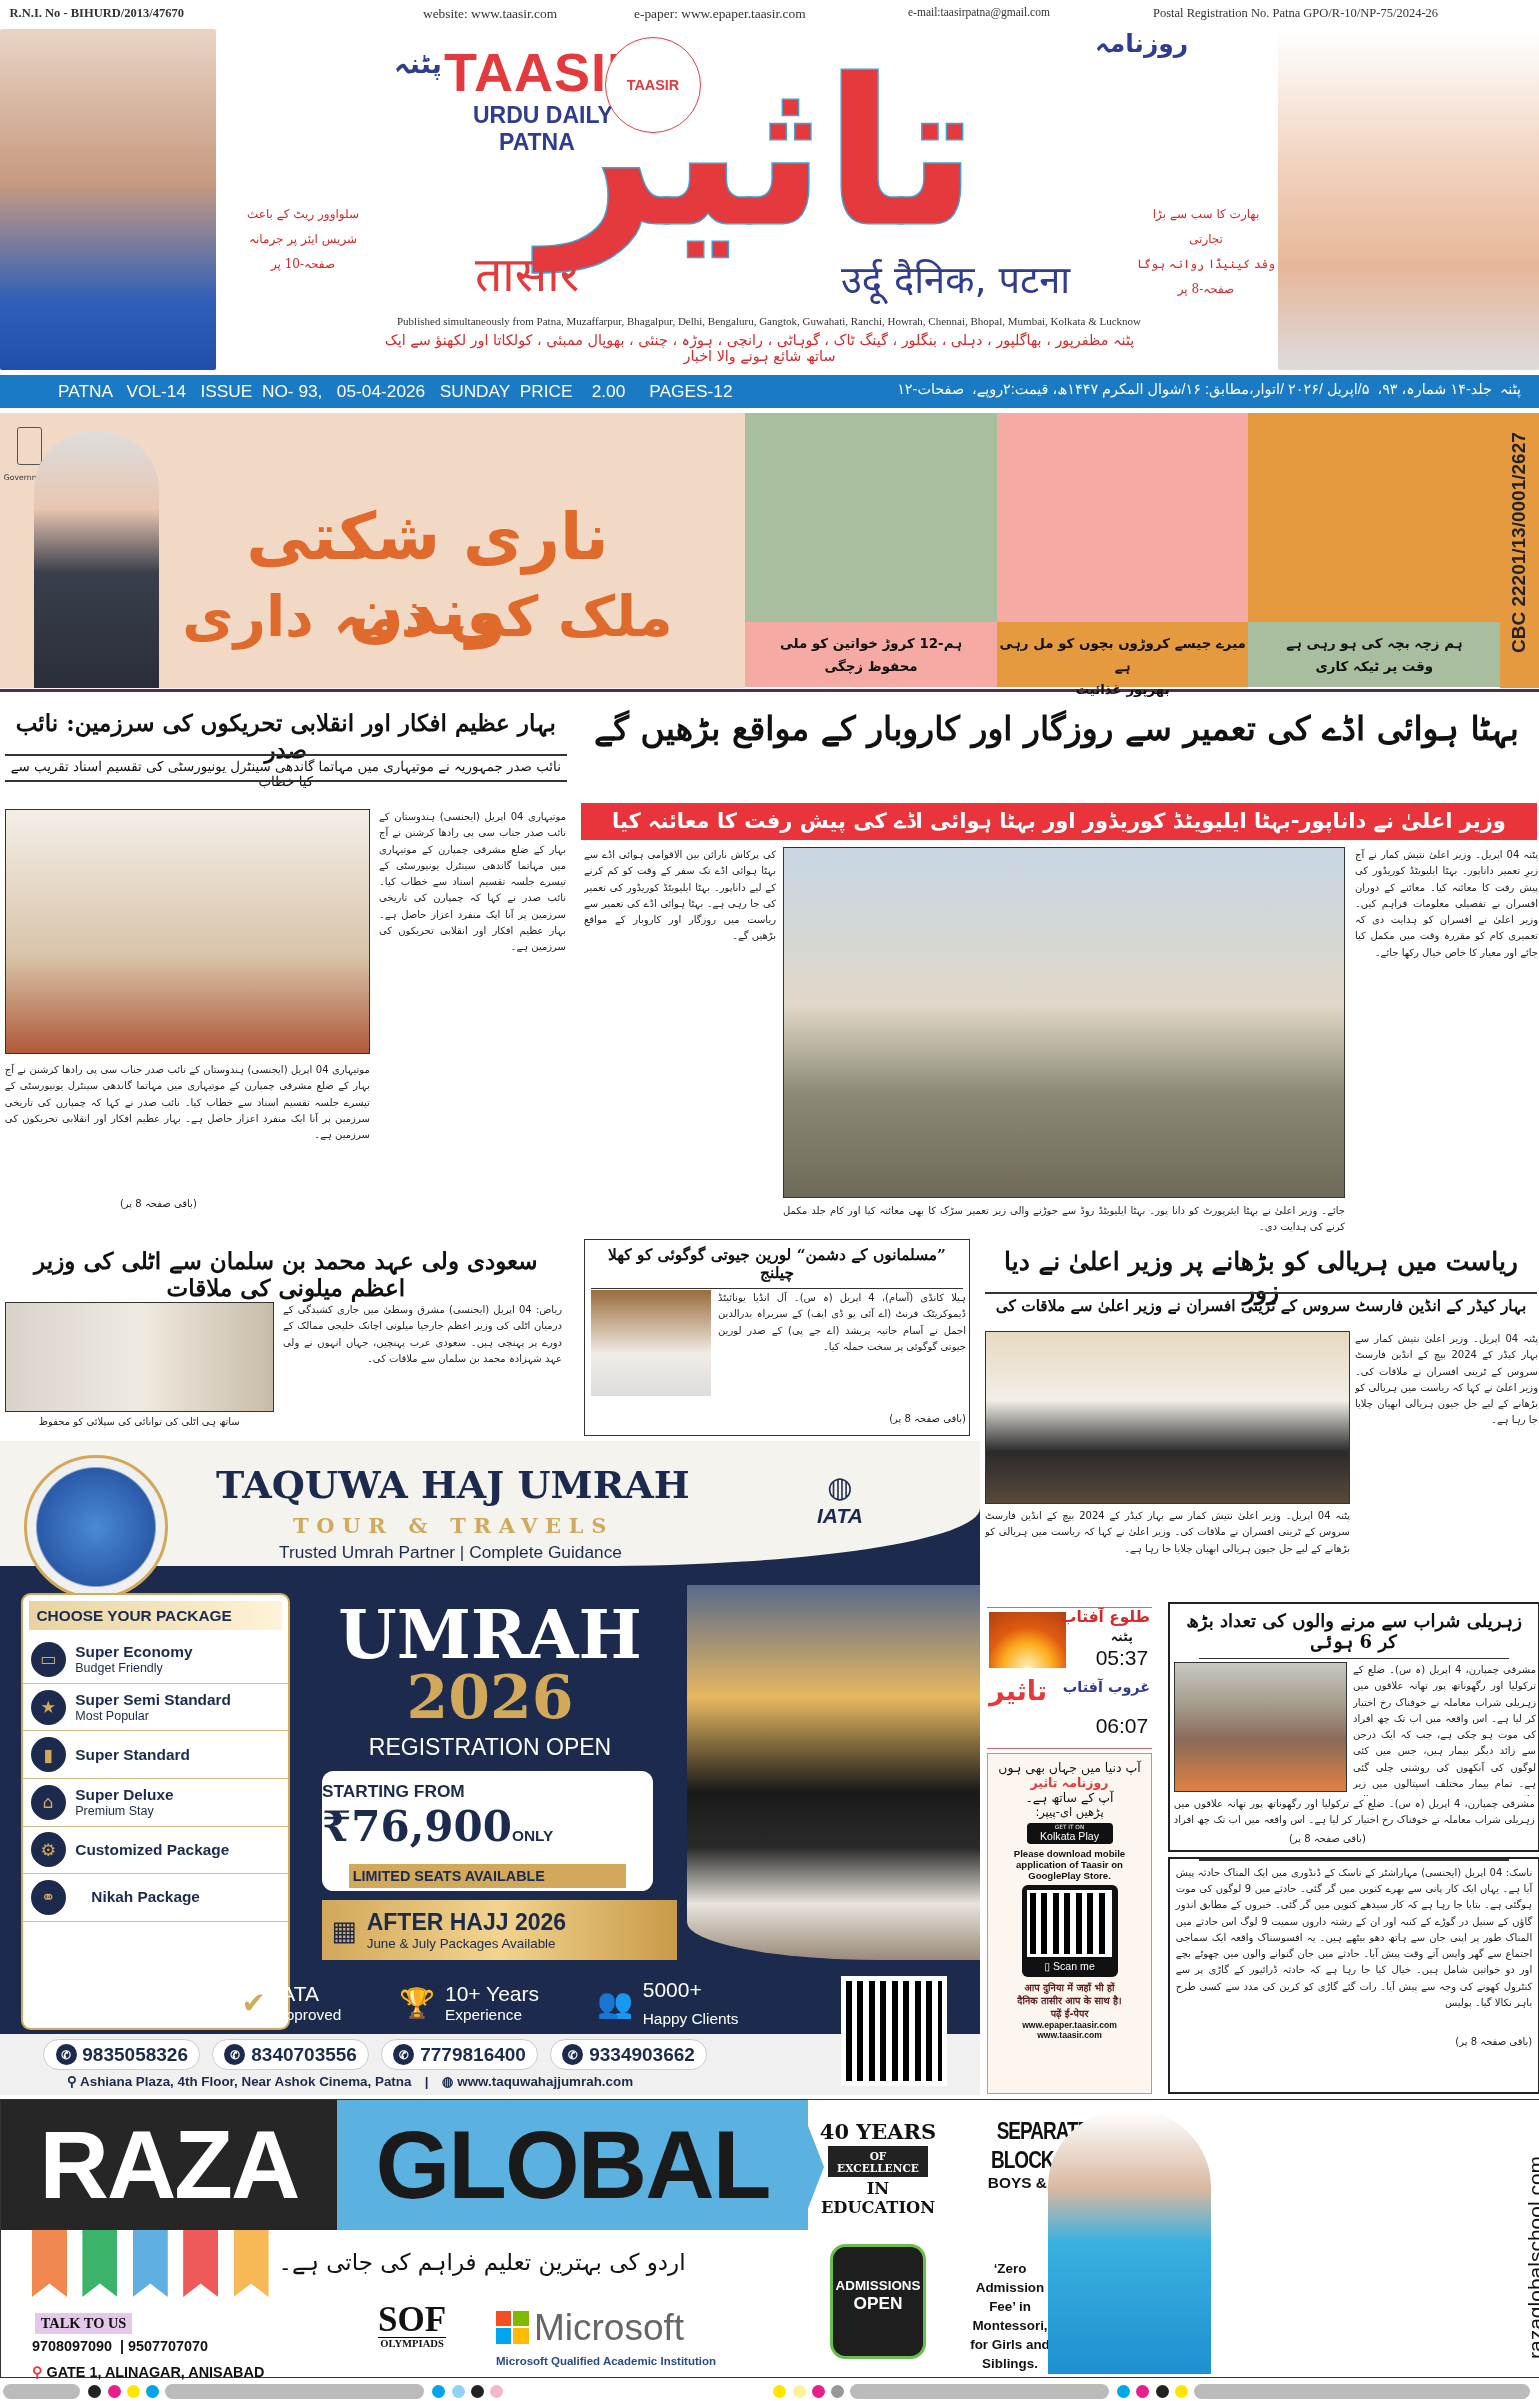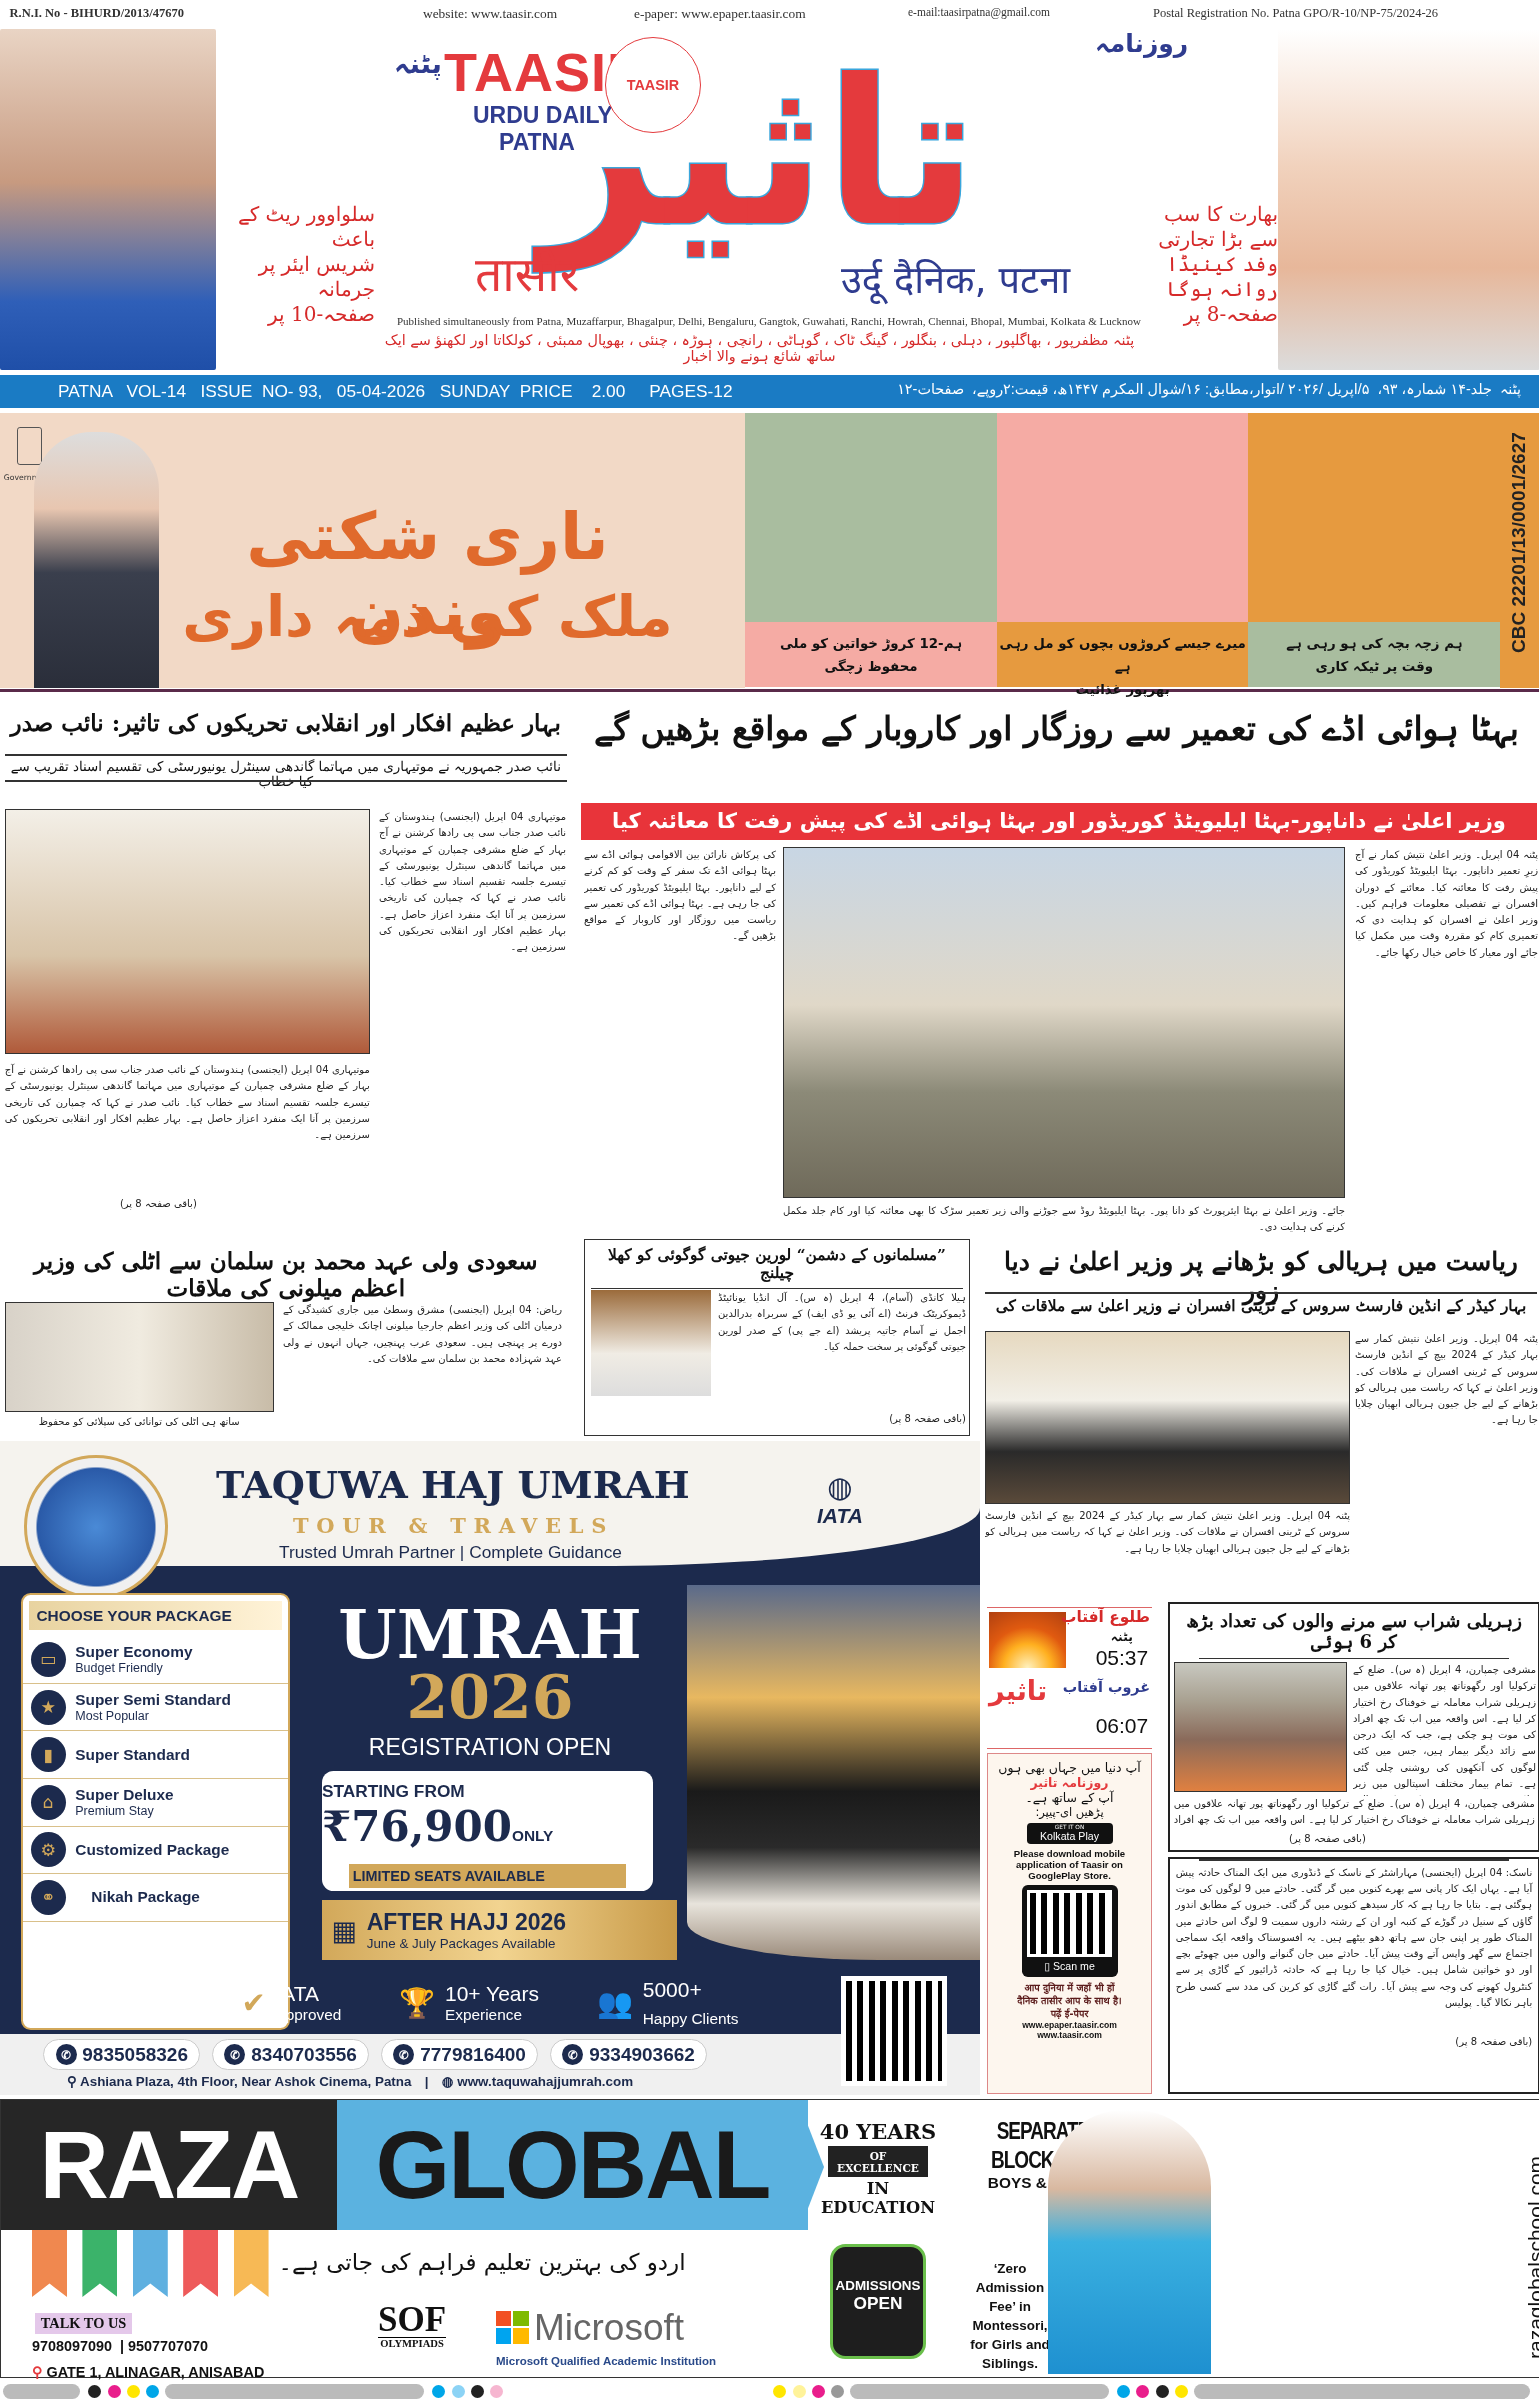--- a/index.html
+++ b/index.html
@@ -3,21 +3,21 @@
 <meta charset="utf-8">
 <style>
 *{box-sizing:border-box;margin:0;padding:0}
 body{width:1540px;height:2402px;background:#fff;font-family:"DejaVu Sans",sans-serif;position:relative;overflow:hidden;color:#111}
 .abs{position:absolute}
 .rtl{direction:rtl;text-align:right}
 .topbar{left:0;top:0;width:1540px;height:27px;font-family:"Liberation Serif",serif;font-size:13.4px;color:#333}
 .topbar span{position:absolute;top:5.8px}
 .photo{background:linear-gradient(180deg,#e9d4c4 0%,#c79a80 45%,#2f5fb8 80%,#1f4fa8 100%);border-radius:1.9px}
 .photo.right{background:linear-gradient(180deg,#fff 0%,#f1d2bd 40%,#e7b79a 70%,#dcdcdc 100%)}
-.teaser{font-family:"DejaVu Serif",serif;color:#d62a2a;font-size:20px;line-height:25px;direction:rtl}
+.teaser{font-family:"DejaVu Serif",serif;color:#d62a2a;font-size:12px;line-height:25px;text-align:center;direction:rtl}
 .mast-ur{font-family:"DejaVu Sans",sans-serif;font-weight:bold;color:#e43a3d;-webkit-text-stroke:2.9px #3aa6dc;paint-order:stroke fill}
 .infobar{left:0;top:375px;width:1540px;height:33px;background:#1a7bc4;color:#fff;font-family:"Liberation Sans",sans-serif;font-size:17.3px}
 .gov-ad{left:0;top:413px;width:1540px;height:279px;border-bottom:3.8px solid #5a2a4a}
 .hl{font-family:"DejaVu Serif",serif;font-weight:bold;direction:rtl;text-align:center;color:#111}
 .body-txt{font-family:"DejaVu Sans",sans-serif;font-size:10px;line-height:16.3px;direction:rtl;text-align:justify;color:#222;overflow:hidden}
 .imgbox{border:1.9px solid #333;overflow:hidden}
 .rule{background:#333;height:1.9px}
 .umrah{left:0;top:1441px;width:980px;height:653px;background:#1c2a4d}
 .gold{color:#d2a85a}
 .pkg-item{display:flex;align-items:center;gap:9.6px;padding:5.8px 7.7px;border-bottom:1px solid #d9c08a}
@@ -107,21 +107,21 @@
         <div>ہم زچہ بچہ کی ہو رہی ہے</div>
         <div>وقت پر ٹیکہ کاری</div>
       </div>
     </div>
     <div style="width:39px;background:#e69a3f;position:relative">
       <div class="abs" style="left:7.7px;top:240px;transform:rotate(-90deg);transform-origin:0 0;white-space:nowrap;font-family:'Liberation Sans',sans-serif;font-weight:bold;font-size:19px;color:#222">CBC 22201/13/0001/2627</div>
     </div>
   </div>
 </div>
 
-<div class="abs hl" style="left:4.8px;top:709px;width:562px;font-size:23px">بہار عظیم افکار اور انقلابی تحریکوں کی تاثیر: نائب صدر</div>
+<div class="abs hl" style="left:4.8px;top:709px;width:562px;font-size:23px">بہار عظیم افکار اور انقلابی تحریکوں کی سرزمین: نائب صدر</div>
 <div class="abs rule" style="left:4.8px;top:754px;width:562px"></div>
 <div class="abs hl" style="left:4.8px;top:759px;width:562px;font-size:13.4px;font-weight:normal">نائب صدر جمہوریہ نے موتیہاری میں مہاتما گاندھی سینٹرل یونیورسٹی کی تقسیم اسناد تقریب سے کیا خطاب</div>
 <div class="abs rule" style="left:4.8px;top:780px;width:562px"></div>
 <div class="abs imgbox" style="left:4.8px;top:809px;width:365px;height:245px;background:linear-gradient(180deg,#f3efe7,#d8c4a8 60%,#b05a3a)"></div>
 <div class="abs body-txt" style="left:379px;top:809px;width:187px;height:403px">موتیہاری 04 اپریل (ایجنسی) ہندوستان کے نائب صدر جناب سی پی رادھا کرشنن نے آج بہار کے ضلع مشرقی چمپارن کے موتیہاری میں مہاتما گاندھی سینٹرل یونیورسٹی کے تیسرے جلسہ تقسیم اسناد سے خطاب کیا۔ نائب صدر نے کہا کہ چمپارن کی تاریخی سرزمین پر آنا ایک منفرد اعزاز حاصل ہے۔ بہار عظیم افکار اور انقلابی تحریکوں کی سرزمین ہے۔</div>
 <div class="abs body-txt" style="left:4.8px;top:1062px;width:365px;height:134px">موتیہاری 04 اپریل (ایجنسی) ہندوستان کے نائب صدر جناب سی پی رادھا کرشنن نے آج بہار کے ضلع مشرقی چمپارن کے موتیہاری میں مہاتما گاندھی سینٹرل یونیورسٹی کے تیسرے جلسہ تقسیم اسناد سے خطاب کیا۔ نائب صدر نے کہا کہ چمپارن کی تاریخی سرزمین پر آنا ایک منفرد اعزاز حاصل ہے۔ بہار عظیم افکار اور انقلابی تحریکوں کی سرزمین ہے۔</div>
 <div class="abs body-txt" style="left:4.8px;top:1196px;width:192px;height:19px">(باقی صفحہ 8 پر)</div>
 
 <div class="abs hl" style="left:576px;top:709px;width:961px;font-size:33px">بہٹا ہوائی اڈے کی تعمیر سے روزگار اور کاروبار کے مواقع بڑھیں گے</div>
 <div class="abs" style="left:581px;top:803px;width:956px;height:37px;background:#e8343a;color:#fff;font-size:21px;font-weight:bold;text-align:center;line-height:37px;direction:rtl">وزیر اعلیٰ نے داناپور-بہٹا ایلیویٹڈ کوریڈور اور بہٹا ہوائی اڈے کی پیش رفت کا معائنہ کیا</div>

